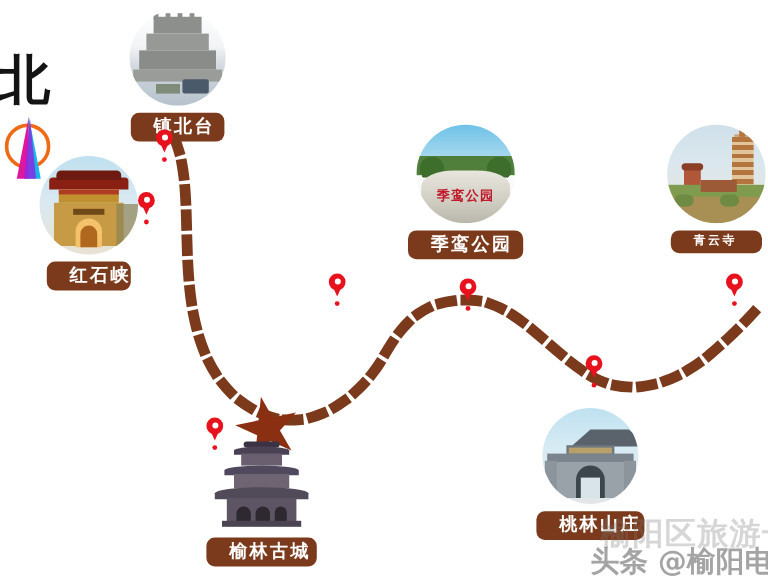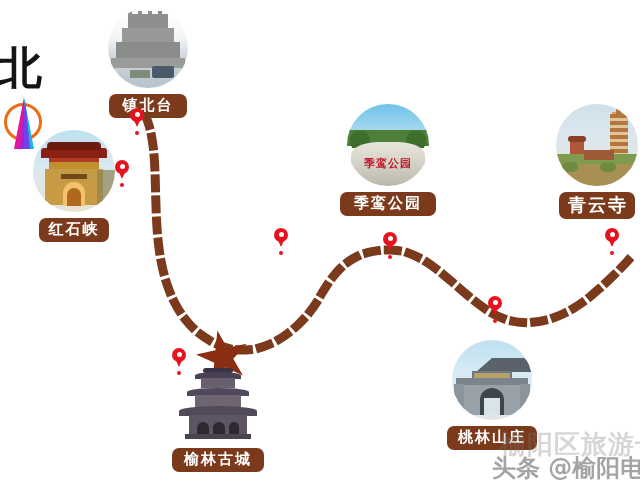--- a/index.html
+++ b/index.html
@@ -60,26 +60,25 @@
     overflow:hidden;
     background:#dfe8ef;
     box-shadow:0 0 0 1px rgba(255,255,255,.6);
   }
   .label{
     margin:6px auto 0;
     display:block;
     background:#7b3a1b;
     color:#ffffff;
     font-weight:700;
-    text-align:center;
     border-radius:7px;
     letter-spacing:2px;
     white-space:nowrap;
     font-family:"DejaVu Sans",sans-serif;
-    padding:4px 9px 5px;
+    padding:4px 19px 5px;
     line-height:1;
     box-sizing:border-box;
   }
 
   
   .pin{position:absolute;width:14px;height:20px;}
   .pin-head{
     position:absolute;left:0;top:0;width:14px;height:14px;border-radius:50%;
     background:#e8121f;
   }
@@ -231,21 +230,21 @@
                   background:repeating-linear-gradient(180deg,#b5753f 0 4px,#e0c49a 4px 7px);"></div>
       <div style="position:absolute;left:60px;top:2px;width:5px;height:8px;background:#b5753f;"></div>
       <div style="position:absolute;left:14px;top:36px;width:14px;height:18px;background:#b0573a;"></div>
       <div style="position:absolute;left:12px;top:32px;width:18px;height:6px;background:#8c3e26;border-radius:3px;"></div>
       <div style="position:absolute;left:0;top:50px;width:82px;height:16px;background:#7f9b4e;"></div>
       <div style="position:absolute;left:0;top:60px;width:82px;height:22px;background:#a88f53;"></div>
       <div style="position:absolute;left:28px;top:46px;width:30px;height:10px;background:#9c5b36;"></div>
       <div style="position:absolute;left:6px;top:58px;width:16px;height:10px;background:#6f8a42;border-radius:6px;"></div>
       <div style="position:absolute;left:44px;top:58px;width:16px;height:10px;background:#6f8a42;border-radius:6px;"></div>
     </div>
-    <div class="label" style="font-size:18px;width:76px;">青云寺</div>
+    <div class="label" style="font-size:10px;width:76px;">青云寺</div>
   </div>
   <div class="pin" style="left:605px;top:228px;">
     <div class="pin-tip"></div>
     <div class="pin-head"></div>
     <div class="pin-dot"></div>
     <div class="pin-shadow"></div>
   </div>
 
   <div class="pin" style="left:172px;top:348px;">
     <div class="pin-tip"></div>

